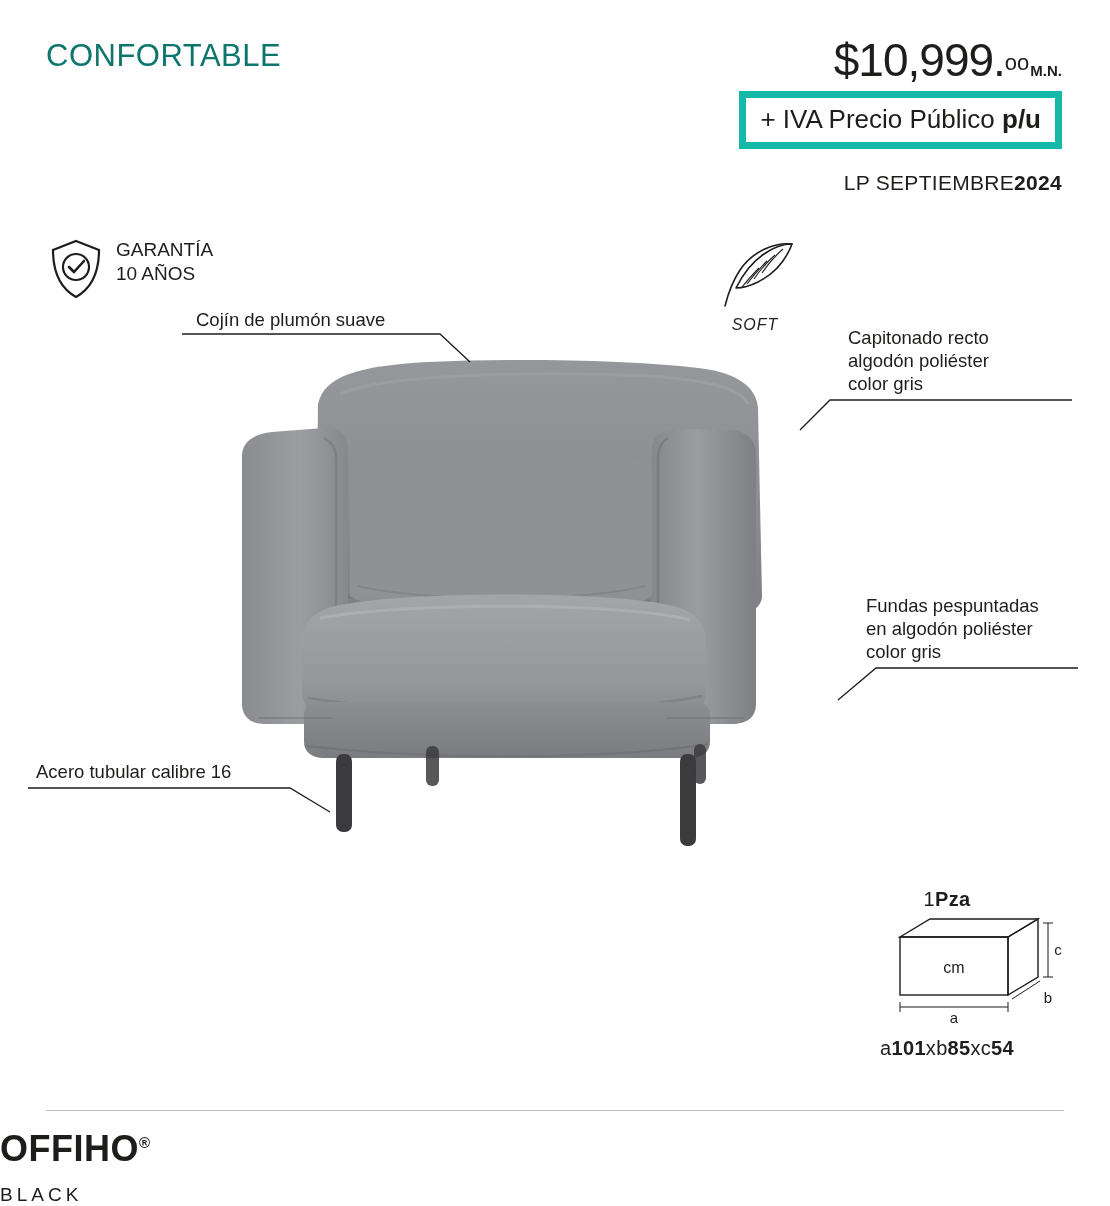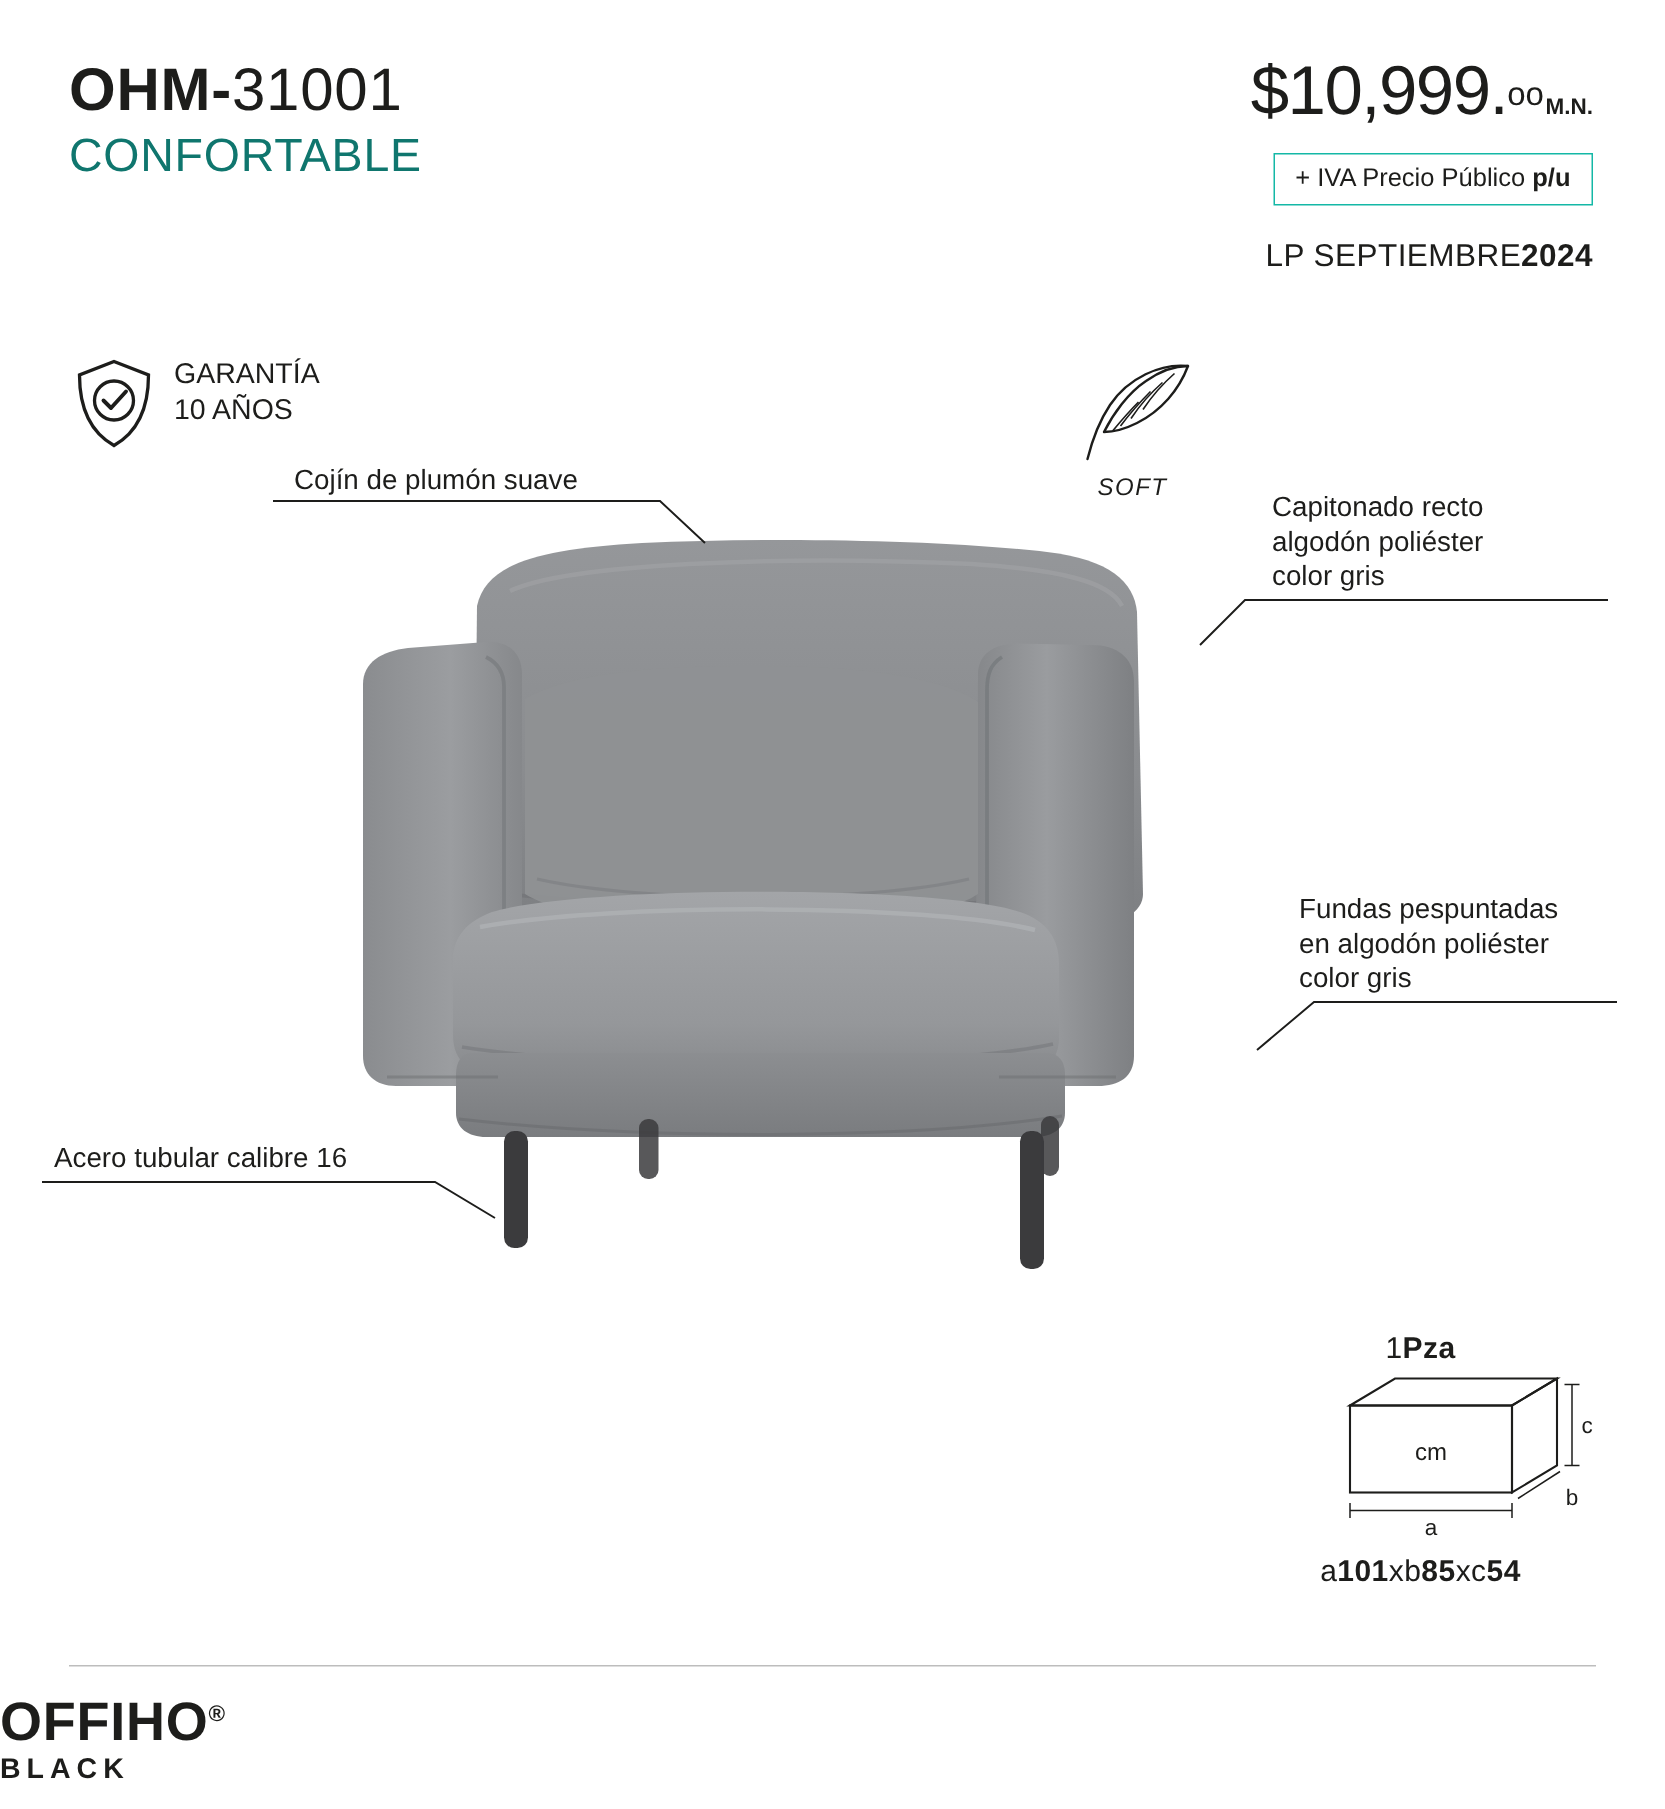--- a/index.html
+++ b/index.html
@@ -60,25 +60,25 @@
     vertical-align: super;
     font-weight: 400;
   }
   .price-mn {
     font-size: 15px;
     font-weight: bold;
     vertical-align: baseline;
     margin-left: 1px;
   }
   .price-box {
-    border: 1px solid #14b8a6;
+    border: 7px solid #14b8a6;
     display: inline-block;
     padding: 6px 14px 7px 14px;
-    margin-top: 16px;
-    font-size: 17px;
+    margin-top: 5px;
+    font-size: 26px;
     font-weight: 300;
   }
   .price-box b { font-weight: bold; }
   .lp-line {
     margin-top: 22px;
     font-size: 21px;
     font-weight: 300;
     letter-spacing: 0.3px;
   }
   .lp-line b { font-weight: bold; }
@@ -182,30 +182,29 @@
     letter-spacing: 0.5px;
     line-height: 38px;
   }
   .brand-reg {
     font-size: 15px;
     vertical-align: super;
     font-weight: bold;
   }
   .brand-sub {
     font-size: 19px;
-    font-weight: 700;
+    font-weight: 400;
     letter-spacing: 4px;
-    margin-top: 2px;
+    margin-top: 16px;
   }
 </style>
 </head>
 <body>
 
 <div class="product-title">
-  <div class="title-line2"><span>OHM-</span><span class="code-num">31001</span></div>
   <div class="title-line3">CONFORTABLE</div>
 </div>
 
 <div class="price-block">
   <div>
     <span class="price-main">$10,999.</span><span class="price-cents">oo</span><span class="price-mn">M.N.</span>
   </div>
   <div class="price-box"><span>+ IVA Precio Público </span><b>p/u</b></div>
   <div class="lp-line"><span>LP SEPTIEMBRE</span><b>2024</b></div>
 </div>

